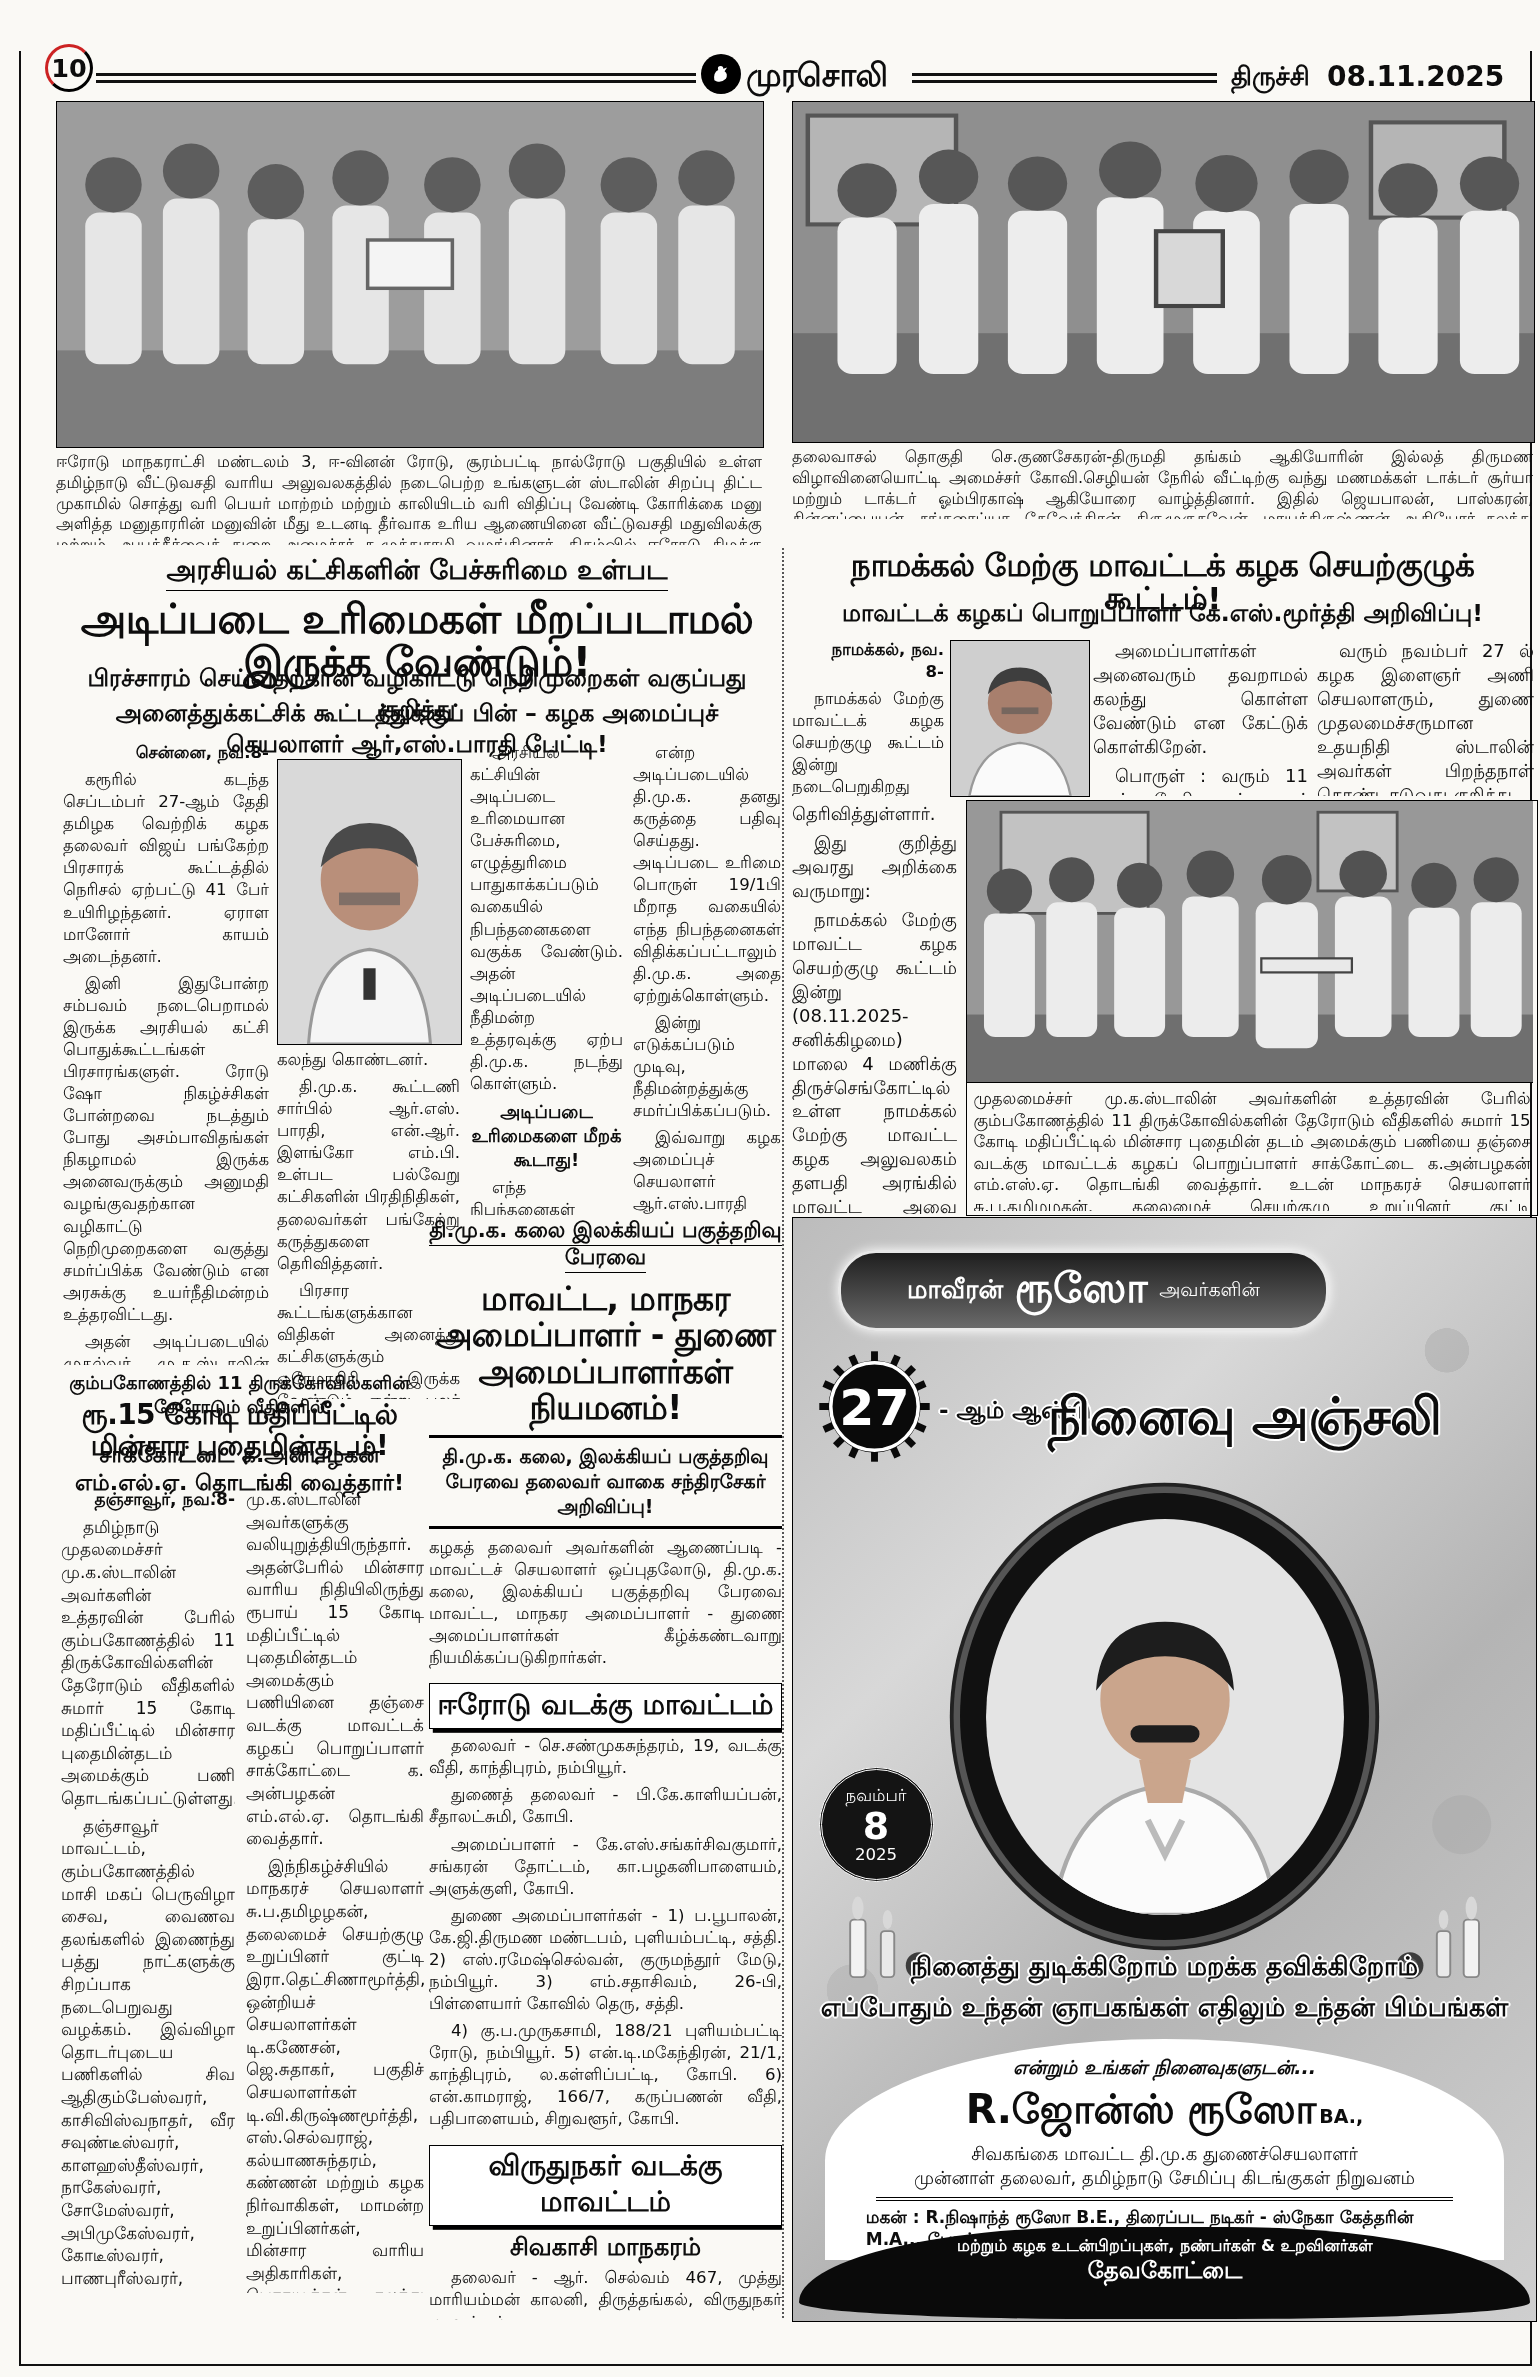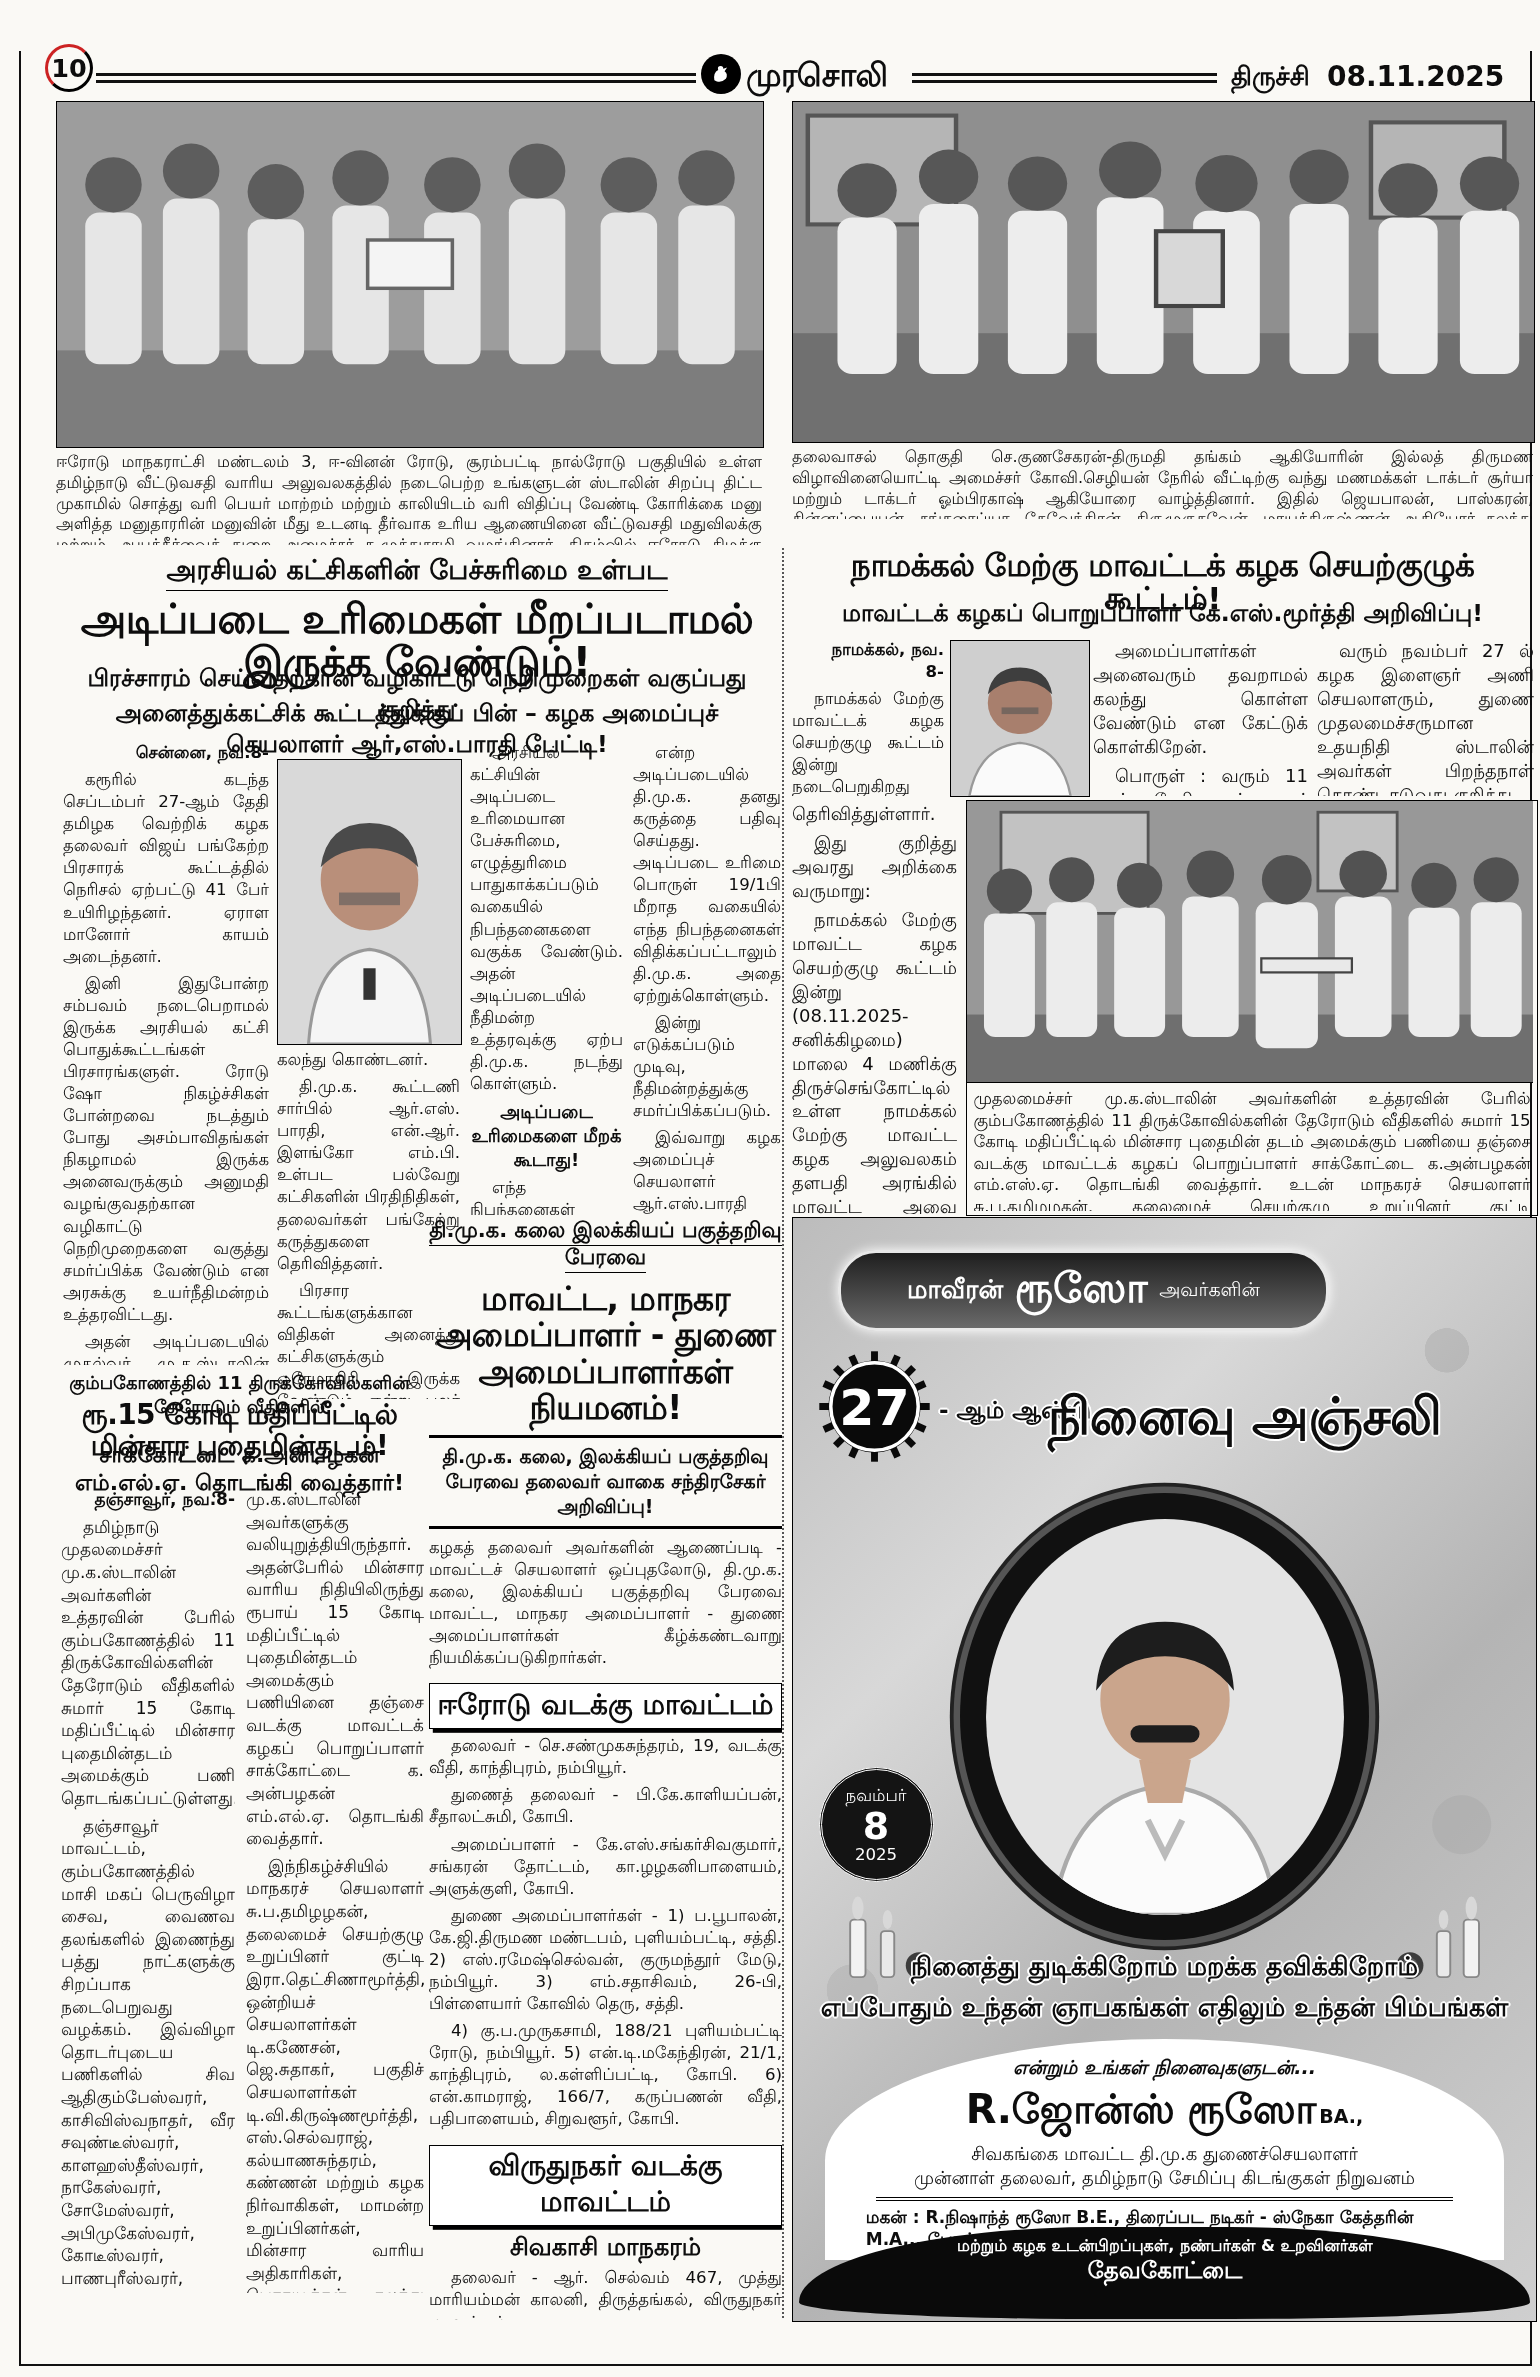--- a/index.html
+++ b/index.html
@@ -254,21 +254,21 @@
     </div>
     <div class="c khead" style="font-size:33px;line-height:1.1;margin-top:9px;">மாவட்ட, மாநகர அமைப்பாளர் - துணை அமைப்பாளர்கள் நியமனம்!</div>
     <div class="c subhead" style="font-size:19px;border-top:3.2px solid #000;border-bottom:3.2px solid #000;padding:6.4px 0;margin-top:9px;">தி.மு.க. கலை, இலக்கியப் பகுத்தறிவு பேரவை தலைவர் வாகை சந்திரசேகர் அறிவிப்பு!</div>
     <div class="col" style="margin-top:7.7px;">
       <p class="nofirst">கழகத் தலைவர் அவர்களின் ஆணைப்படி - மாவட்டச் செயலாளர் ஒப்புதலோடு, தி.மு.க. கலை, இலக்கியப் பகுத்தறிவு பேரவை மாவட்ட, மாநகர அமைப்பாளர் - துணை அமைப்பாளர்கள் கீழ்க்கண்டவாறு நியமிக்கப்படுகிறார்கள்.</p>
     </div>
     <div class="secbox">ஈரோடு வடக்கு மாவட்டம்</div>
     <div class="col">
       <p>தலைவர் - செ.சண்முகசுந்தரம், 19, வடக்கு வீதி, காந்திபுரம், நம்பியூர்.</p>
       <p>துணைத் தலைவர் - பி.கே.காளியப்பன், சீதாலட்சுமி, கோபி.</p>
-      <p>அமைப்பாளர் - கே.எஸ்.சங்கர்சிவகுமார், சங்கரன் தோட்டம், கா.ழழகனிபாளையம், அளுக்குளி, கோபி.</p>
+      <p>அமைப்பாளர் - கே.எஸ்.சங்கர்சிவகுமார், சங்கரன் தோட்டம், கா.பழகனிபாளையம், அளுக்குளி, கோபி.</p>
       <p>துணை அமைப்பாளர்கள் - 1) ப.பூபாலன், கே.ஜி.திருமண மண்டபம், புளியம்பட்டி, சத்தி. 2) எஸ்.ரமேஷ்செல்வன், குருமந்தூர் மேடு, நம்பியூர். 3) எம்.சதாசிவம், 26-பி, பிள்ளையார் கோவில் தெரு, சத்தி.</p>
       <p>4) கு.ப.முருகசாமி, 188/21 புளியம்பட்டி ரோடு, நம்பியூர். 5) என்.டி.மகேந்திரன், 21/1, காந்திபுரம், ல.கள்ளிப்பட்டி, கோபி. 6) என்.காமராஜ், 166/7, கருப்பணன் வீதி, பதிபாளையம், சிறுவளூர், கோபி.</p>
     </div>
     <div class="secbox">விருதுநகர் வடக்கு மாவட்டம்</div>
     <div class="subcity">சிவகாசி மாநகரம்</div>
     <div class="col">
       <p>தலைவர் - ஆர். செல்வம் 467, முத்து மாரியம்மன் காலனி, திருத்தங்கல், விருதுநகர் மாவட்டம்.</p>
 
     </div>
 

